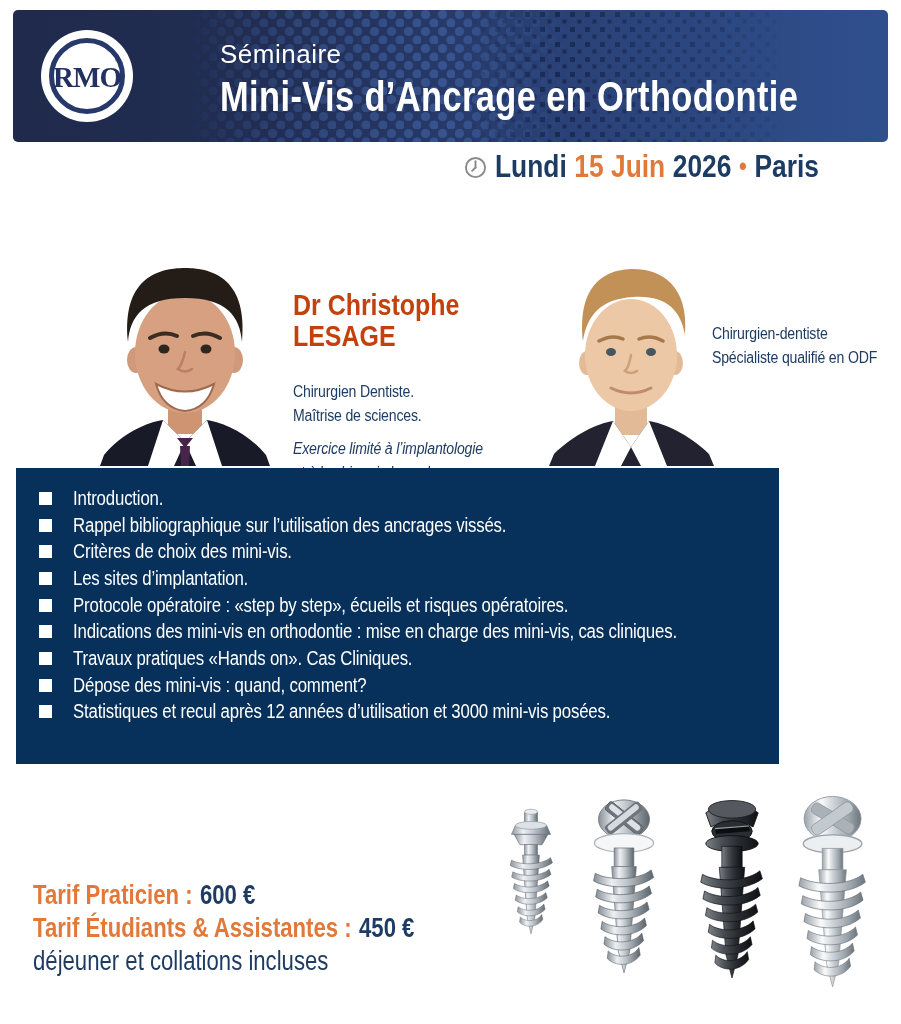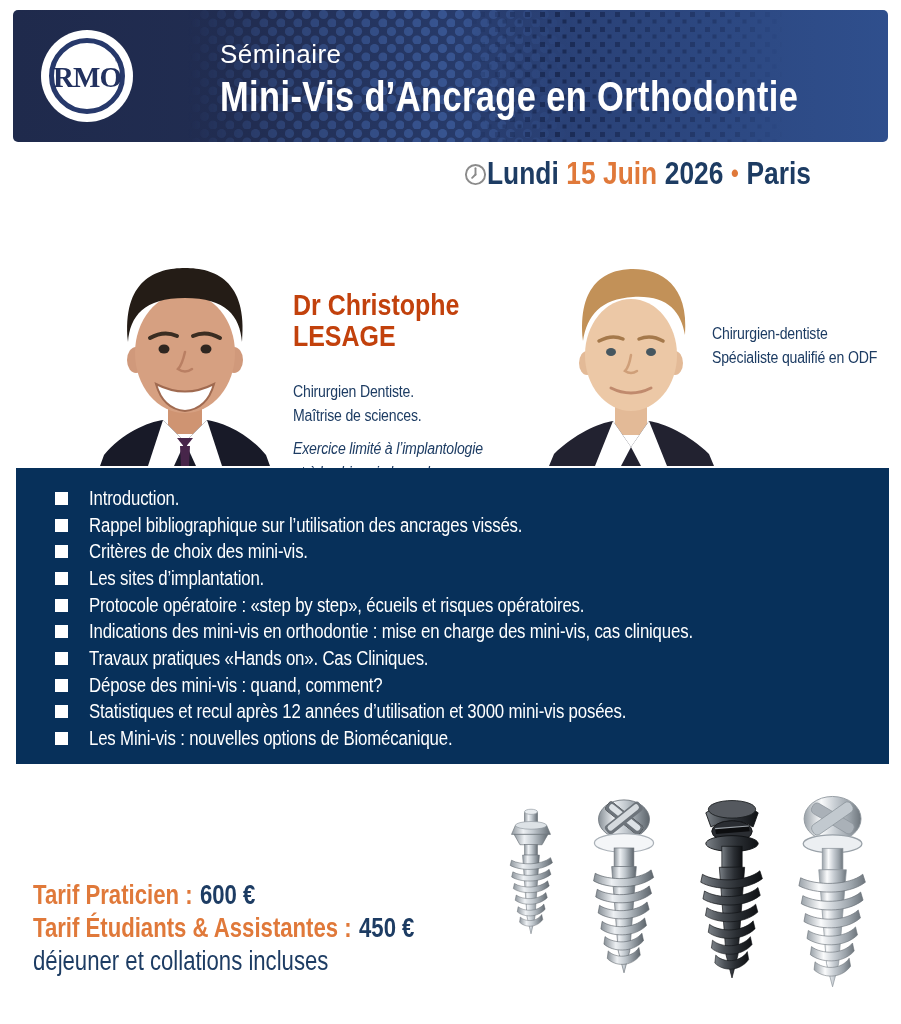--- a/index.html
+++ b/index.html
@@ -14,38 +14,38 @@
   .logo-ring{position:absolute;left:8px;top:8px;right:8px;bottom:8px;border:5px solid #27396b;border-radius:50%;}
   .logo-txt{position:absolute;left:0;top:0;width:100%;height:100%;display:flex;align-items:center;justify-content:center;
             font-family:"Liberation Serif",serif;font-weight:bold;font-size:29px;color:#22315f;letter-spacing:-1px;padding-top:2px;box-sizing:border-box;}
   .logo-reg{position:absolute;right:12px;top:26px;font-size:8px;color:#22315f;font-family:"Liberation Serif",serif;}
   .titles{position:absolute;left:207px;top:29px;color:#fff;}
   .kicker{font-size:26px;letter-spacing:.5px;}
   .title{font-size:43px;font-weight:bold;margin-top:2px;white-space:nowrap;display:inline-block;
          transform:scaleX(.80);transform-origin:0 50%;letter-spacing:.5px;}
 
   
-  .date-row{position:absolute;left:464px;top:156px;height:36px;display:flex;align-items:center;text-align:right;}
+  .date-row{position:absolute;left:464px;top:149px;height:36px;display:flex;align-items:center;gap:8px;text-align:right;}
   .date-inner{display:flex;align-items:center;gap:9px;font-size:31px;font-weight:bold;color:#1d3c63;
               transform:scaleX(.85);transform-origin:0 50%;white-space:nowrap;}
   .d-orange{color:#e0793a;}
   .d-dot{font-size:26px;position:relative;top:-1px;}
 
   
   .photo{position:absolute;}
   .spk-text{position:absolute;color:#1d3c63;}
   .spk-name{color:#c2410c;font-weight:bold;font-size:29px;line-height:31px;}
   .spk-name .nm{display:inline-block;transform:scaleX(.86);transform-origin:0 50%;white-space:nowrap;}
   .spk-lines{margin-top:28px;font-size:16px;line-height:23.5px;}
   .spk-lines2{margin-top:10px;font-size:16px;line-height:23.5px;font-style:italic;}
   .spk-lines div span,.spk-lines2 div span{display:inline-block;transform:scaleX(.88);transform-origin:0 50%;white-space:nowrap;letter-spacing:-.2px;}
 
   
-  .panel{position:absolute;left:16px;top:468px;width:873px;height:296px;background:#07305a;box-sizing:border-box;
-         padding:17px 0 0 39px;}
+  .panel{position:absolute;left:16px;top:468px;width:763px;height:296px;background:#07305a;box-sizing:border-box;
+         padding:17px 0 0 23px;}
   .prog-item{display:flex;align-items:center;gap:21px;height:26.7px;}
   .sq{width:13px;height:13px;background:#ffffff;flex:0 0 13px;}
   .prog-label{color:#ffffff;font-size:20px;white-space:nowrap;display:inline-block;
               transform:scaleX(.84);transform-origin:0 50%;letter-spacing:-.2px;}
 
   
   .pricing{position:absolute;left:33px;top:844px;margin-top:35px;}
   .p-line{height:33px;display:flex;align-items:center;}
   .p-sq{display:flex;gap:9px;font-size:27px;font-weight:bold;transform:scaleX(.82);transform-origin:0 50%;white-space:nowrap;}
   .p-label{color:#e0793a;}
@@ -213,24 +213,20 @@
         <span class="sq"></span>
         <span class="prog-label">Travaux pratiques  «Hands on». Cas Cliniques.</span>
       </div>
     <div class="prog-item">
         <span class="sq"></span>
         <span class="prog-label">Dépose des mini-vis : quand, comment?</span>
       </div>
     <div class="prog-item">
         <span class="sq"></span>
         <span class="prog-label">Statistiques et recul après 12 années d’utilisation  et 3000 mini-vis posées.</span>
-      </div>
-    <div class="prog-item">
-        <span class="sq"></span>
-        <span class="prog-label">Les Mini-vis : nouvelles options de Biomécanique.</span>
       </div>
   </div>
 
   <div class="pricing">
     <div class="p-line">
       <div class="p-sq">
         <span class="p-label">Tarif Praticien :</span>
         <span class="p-value">600 €</span>
       </div>
     </div>

